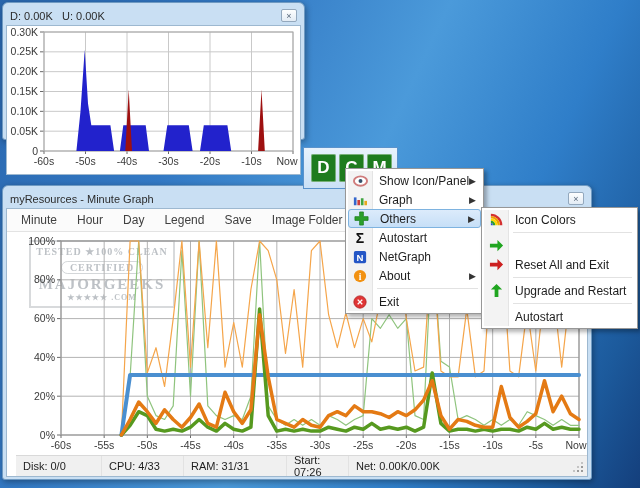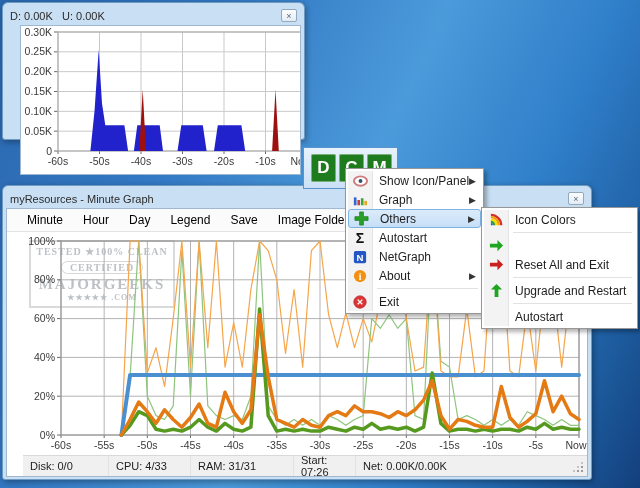--- a/index.html
+++ b/index.html
@@ -10,24 +10,24 @@
   .win{position:absolute;background:#c9dff3;border:1px solid #6f9ac2;border-radius:6px 6px 3px 3px;
     box-shadow:1px 2px 6px rgba(0,0,0,.35);padding:3px;box-sizing:border-box;}
   .titlebar{height:19px;display:flex;align-items:center;position:relative;}
   .title{font-size:11px;color:#2b2b2b;padding-left:4px;white-space:pre;}
   .closebox{position:absolute;right:4px;top:3px;width:16px;height:13px;border:1px solid #93a8bd;
     border-radius:2px;background:linear-gradient(#fdfefe,#e3ecf5);color:#5a6b7d;font-size:9px;line-height:12px;
     text-align:center;box-sizing:border-box;cursor:default;}
   .wincontent{background:#fff;border:1px solid #9db8d0;position:relative;overflow:hidden;}
   
   .menubar{height:22px;background:#fbfbfb;border-bottom:1px solid #e3e3e3;display:flex;align-items:center;
-    font-size:12px;color:#000000;padding-left:10px;}
+    font-size:12px;color:#404040;padding-left:4px;}
   .menubar .mitem{padding:3px 10px;cursor:default;}
   
-  .statusbar{position:absolute;left:16px;right:0;bottom:0;height:20px;background:#f0f0f0;
+  .statusbar{position:absolute;left:9px;right:0;bottom:0;height:20px;background:#f0f0f0;
     border-top:1px solid #d9d9d9;display:flex;font-size:11px;color:#1d1d1d;align-items:center;}
   .statusbar .seg{padding-left:7px;box-sizing:border-box;border-right:1px solid #e2e2e2;height:100%;
     display:flex;align-items:center;}
   .grip{position:absolute;right:4px;bottom:4px;width:2px;height:2px;background:#9a9a9a;
     box-shadow:-4px 0 #9a9a9a,0 -4px #9a9a9a,-8px 0 #c4c4c4,-4px -4px #c4c4c4,0 -8px #c4c4c4;}
   
   .graphwrap{position:relative;background:#fff;}
   .graphwrap svg{position:relative;z-index:2;display:block;}
   
   .watermark{position:absolute;z-index:1;left:22px;top:8px;width:138px;padding:4px 2px;
@@ -60,21 +60,21 @@
 </head>
 <body>
 
 <div id="screen">
 
   <div class="win" style="left:2px;top:2px;width:303px;height:138px;">
     <div class="titlebar">
       <span class="title">D: 0.00K   U: 0.00K</span>
       <span class="closebox">×</span>
     </div>
-    <div class="wincontent" style="height:148px;margin-left:14px;">
+    <div class="wincontent" style="height:148px;">
       <svg width="295" height="146">
           <line x1="37" y1="6" x2="286" y2="6" stroke="#c9c9c9" stroke-width="1"></line>
           <line x1="33" y1="6" x2="37" y2="6" stroke="#6a6a6a" stroke-width="1"></line>
           <text x="31" y="9.5" text-anchor="end" font-family="Liberation Sans, sans-serif" font-size="10.5" fill="#3a3a3a">0.30K</text>
           <line x1="37" y1="25.83333333333333" x2="286" y2="25.83333333333333" stroke="#c9c9c9" stroke-width="1"></line>
           <line x1="33" y1="25.83333333333333" x2="37" y2="25.83333333333333" stroke="#6a6a6a" stroke-width="1"></line>
           <text x="31" y="29.33333333333333" text-anchor="end" font-family="Liberation Sans, sans-serif" font-size="10.5" fill="#3a3a3a">0.25K</text>
           <line x1="37" y1="45.66666666666666" x2="286" y2="45.66666666666666" stroke="#c9c9c9" stroke-width="1"></line>
           <line x1="33" y1="45.66666666666666" x2="37" y2="45.66666666666666" stroke="#6a6a6a" stroke-width="1"></line>
           <text x="31" y="49.16666666666666" text-anchor="end" font-family="Liberation Sans, sans-serif" font-size="10.5" fill="#3a3a3a">0.20K</text>

